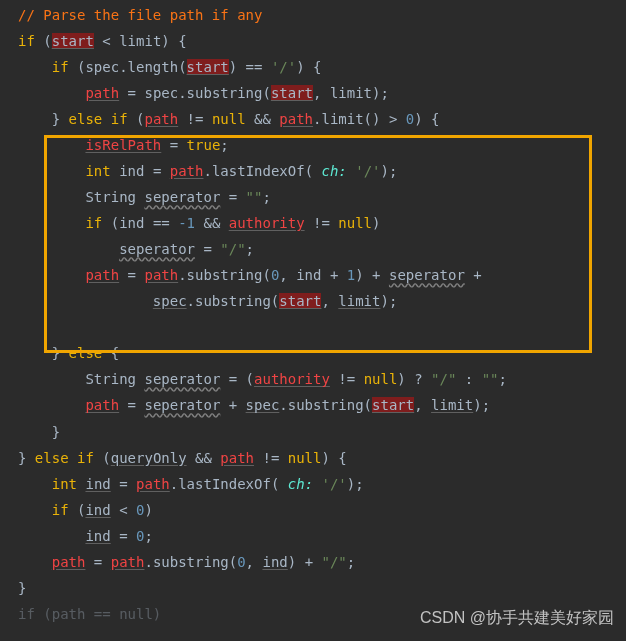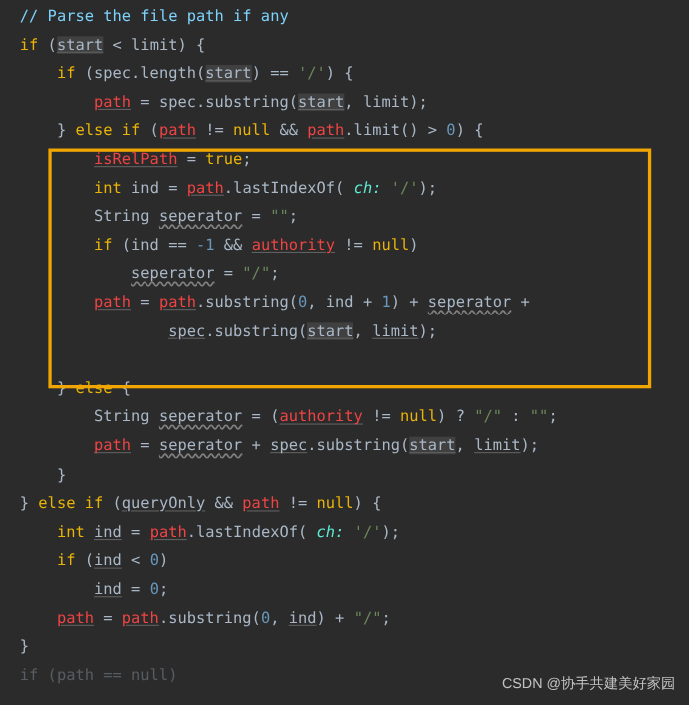--- a/index.html
+++ b/index.html
@@ -12,29 +12,29 @@
     color: #a9b7c6;
     width: 626px;
     height: 641px;
     overflow: hidden;
     position: relative;
   }
   .code-container {
     padding: 2px 0 0 18px;
     white-space: pre;
   }
-  .comment { color: #7dd3fc; }
+  .comment { color: #f97316; }
   .keyword { color: #eab308; }
   .string { color: #6a8759; }
   .number { color: #6897bb; }
   .field { color: #ef4444; }
   .param-hint { color: #5eead4; font-style: italic; }
   .underline { text-decoration: underline; text-decoration-color: #606060; text-underline-offset: 2px; }
   .highlight-sel {
-    background: #404040;
+    background: #7f1d1d;
     color: #a9b7c6;
     border-radius: 0;
   }
   .warn-underline {
     text-decoration: underline wavy #808080;
     text-underline-offset: 2px;
   }
   .highlight-box {
     position: absolute;
     border: 3px solid #f0a500;
@@ -44,21 +44,21 @@
     height: 212px;
     pointer-events: none;
     z-index: 10;
   }
   .watermark {
     position: absolute;
     right: 12px;
     bottom: 8px;
     color: #dcdcdc;
     font-family: sans-serif;
-    font-size: 13px;
+    font-size: 16px;
     opacity: 0.85;
     pointer-events: none;
   }
 </style>
 </head>
 <body>
 
 <div class="code-container"><span class="comment">// Parse the file path if any</span>
 <span class="keyword">if</span><span> (</span><span class="highlight-sel underline">start</span><span> &lt; </span><span>limit</span><span>) {</span>
     <span class="keyword">if</span><span> (</span><span>spec</span><span>.length(</span><span class="highlight-sel underline">start</span><span>)</span><span> == </span><span class="string">'/'</span><span>) {</span>

